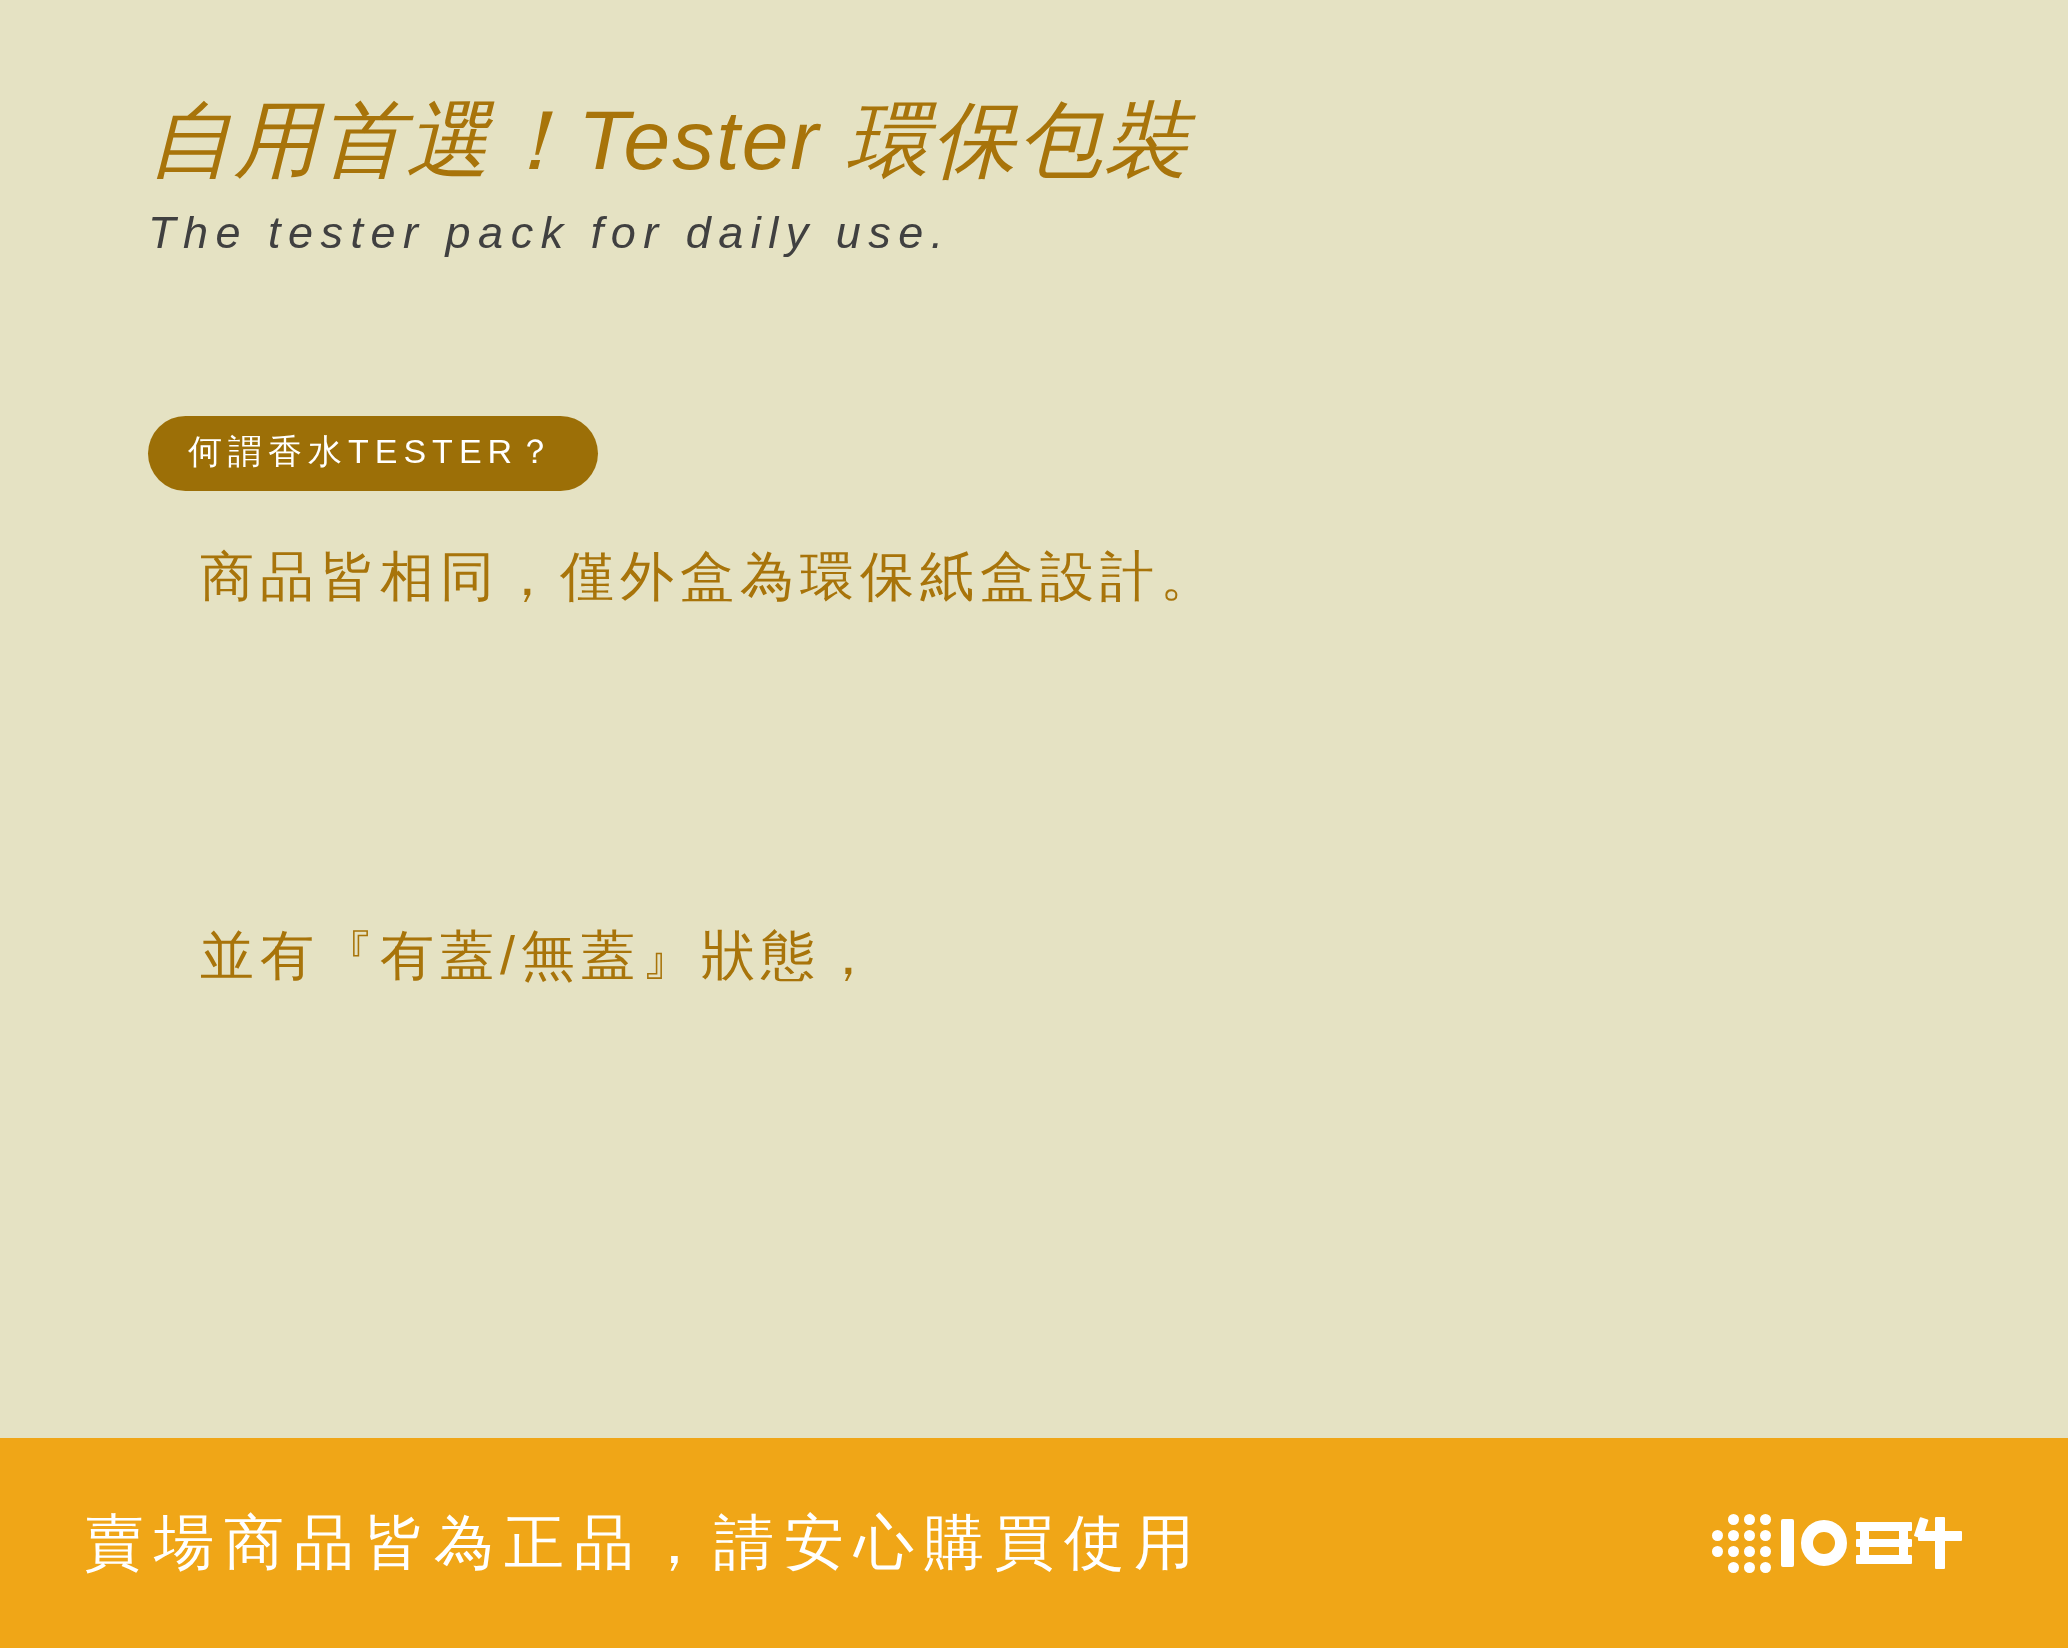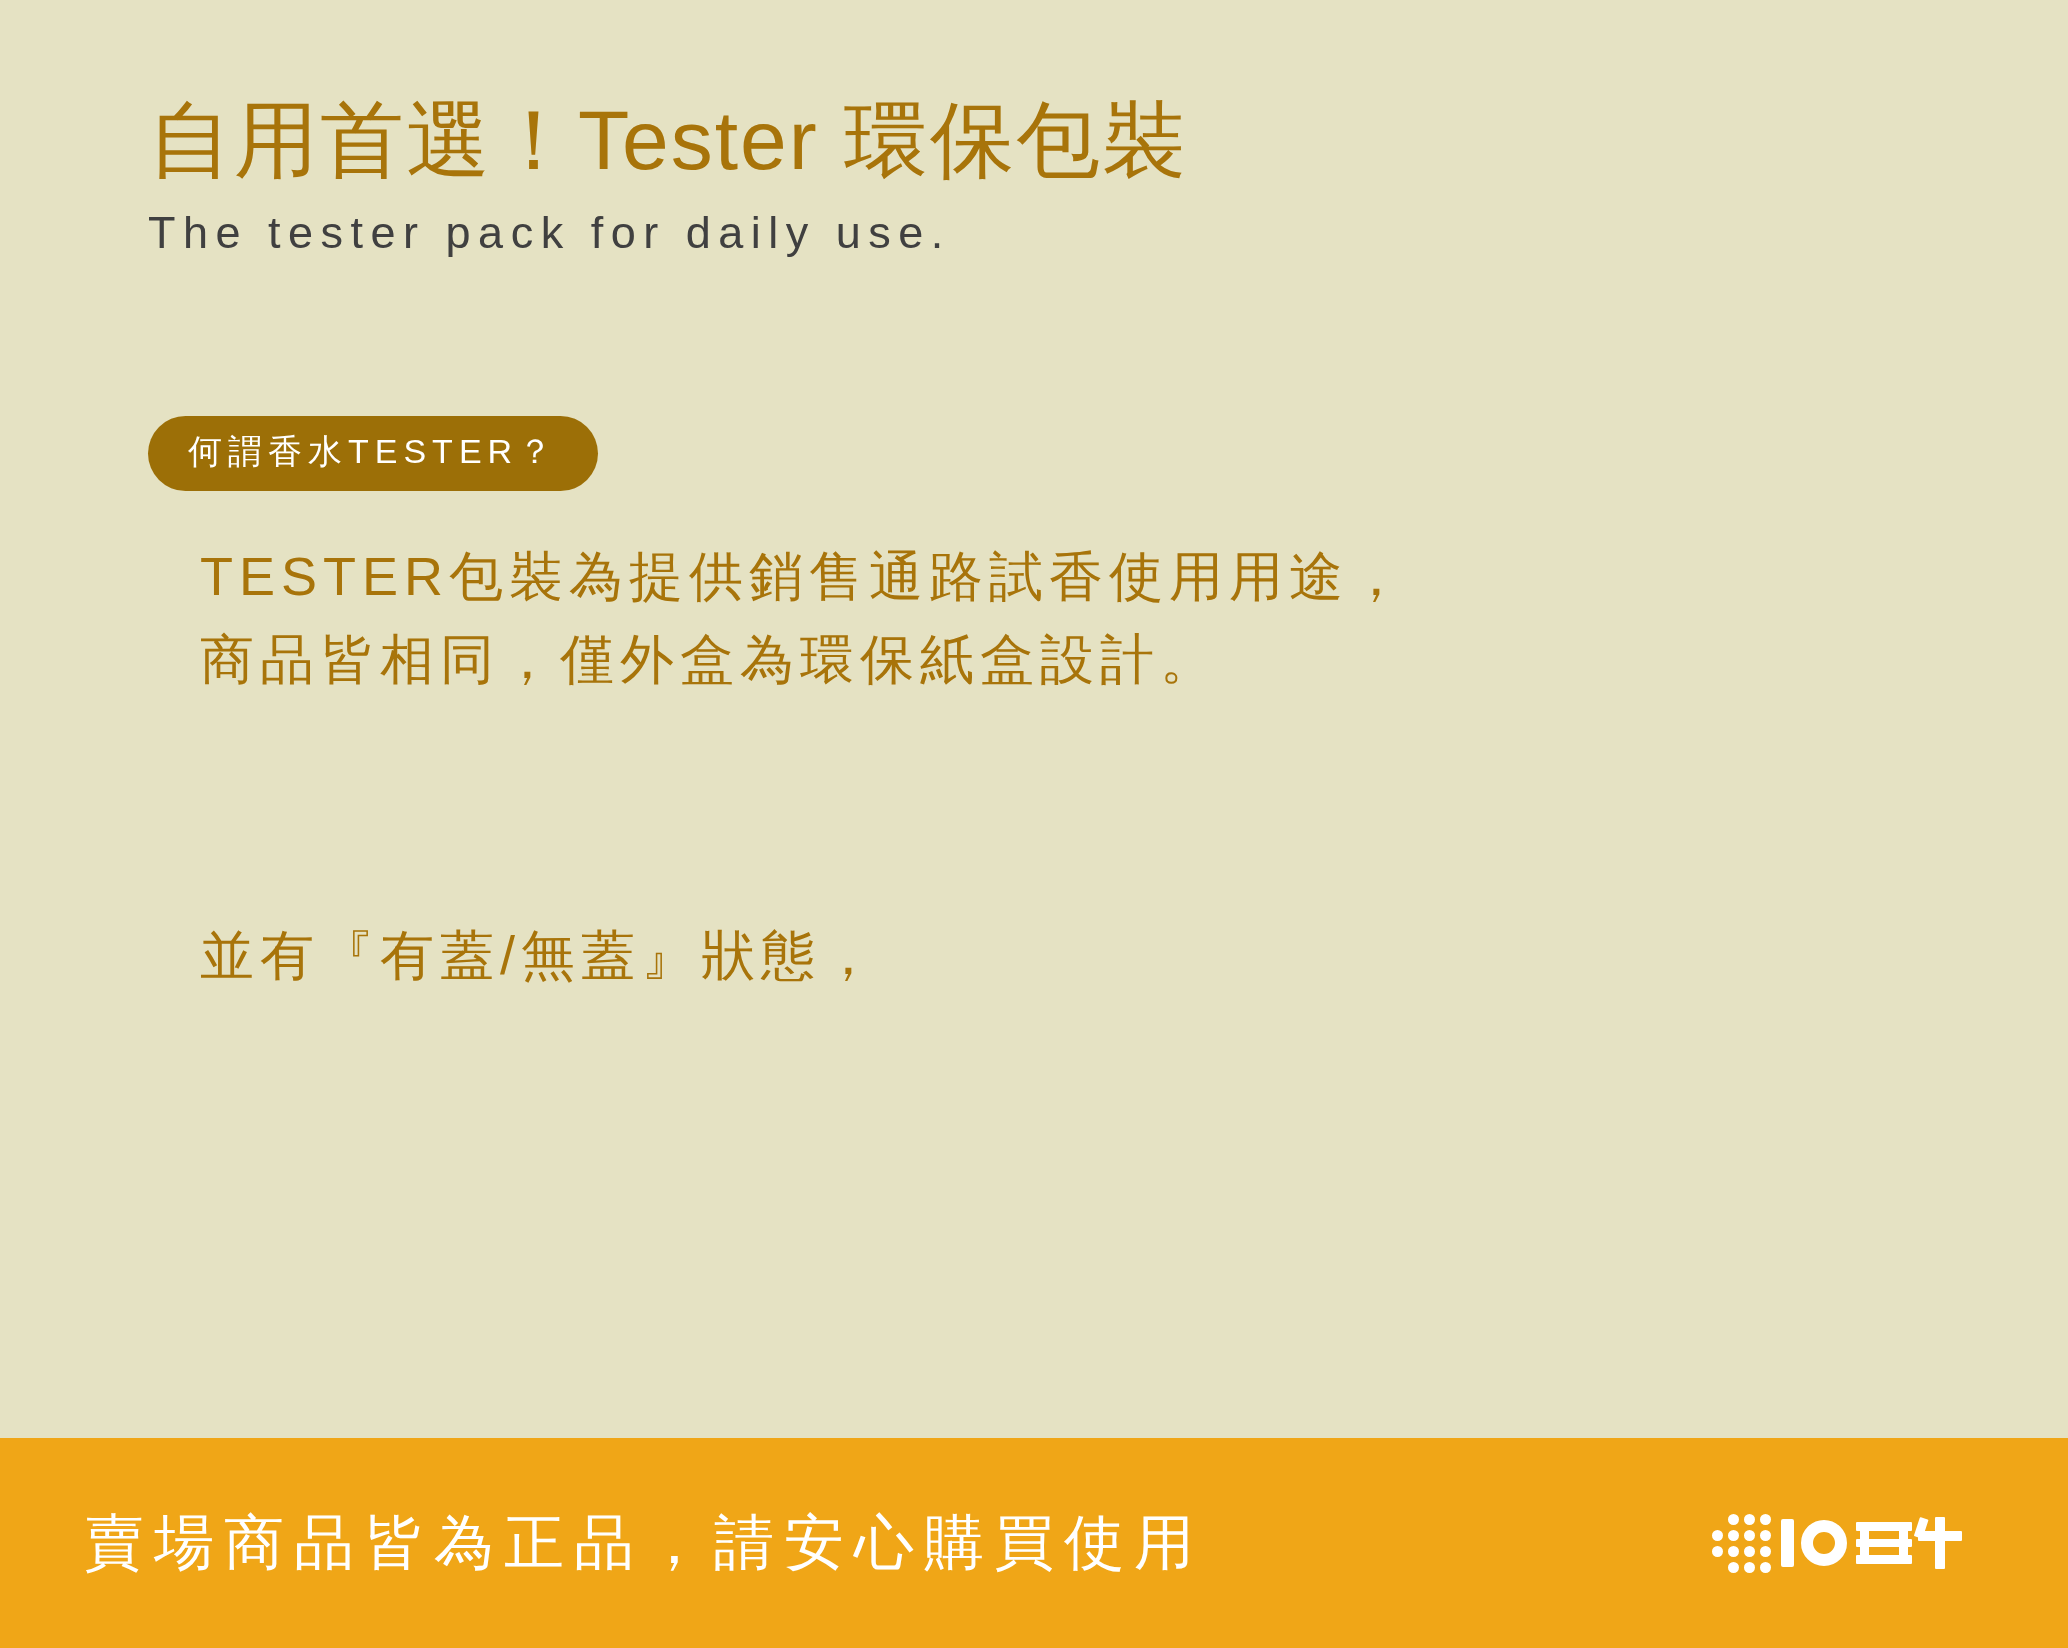--- a/index.html
+++ b/index.html
@@ -20,20 +20,21 @@
     background: #e5e2c3;
     box-sizing: border-box;
   }
 
   
   .header {
     position: absolute;
     left: 148px;
     top: 96px;
     width: 1800px;
+    font-style: italic;
   }
 
   .title {
     font-size: 84px;
     line-height: 1.05;
     color: #a8740a;
     letter-spacing: 2px;
     font-weight: 400;
     white-space: nowrap;
   }
@@ -186,21 +187,20 @@
 <div id="page">
 
   <div class="header">
     <div class="title">自用首選！Tester 環保包裝</div>
     <div class="subtitle">The tester pack for daily use.</div>
   </div>
 
   <div class="section section-1">
     <div class="pill">何謂香水TESTER？</div>
     <div class="body-text">
-      <div class="line">TESTER包裝為提供銷售通路試香使用用途，</div>
       <div class="line">商品皆相同，僅外盒為環保紙盒設計。</div>
     </div>
   </div>
 
   <div class="section section-2">
     <div class="body-text">
       <div class="line">並有『有蓋/無蓋』狀態，</div>
     </div>
   </div>
 

